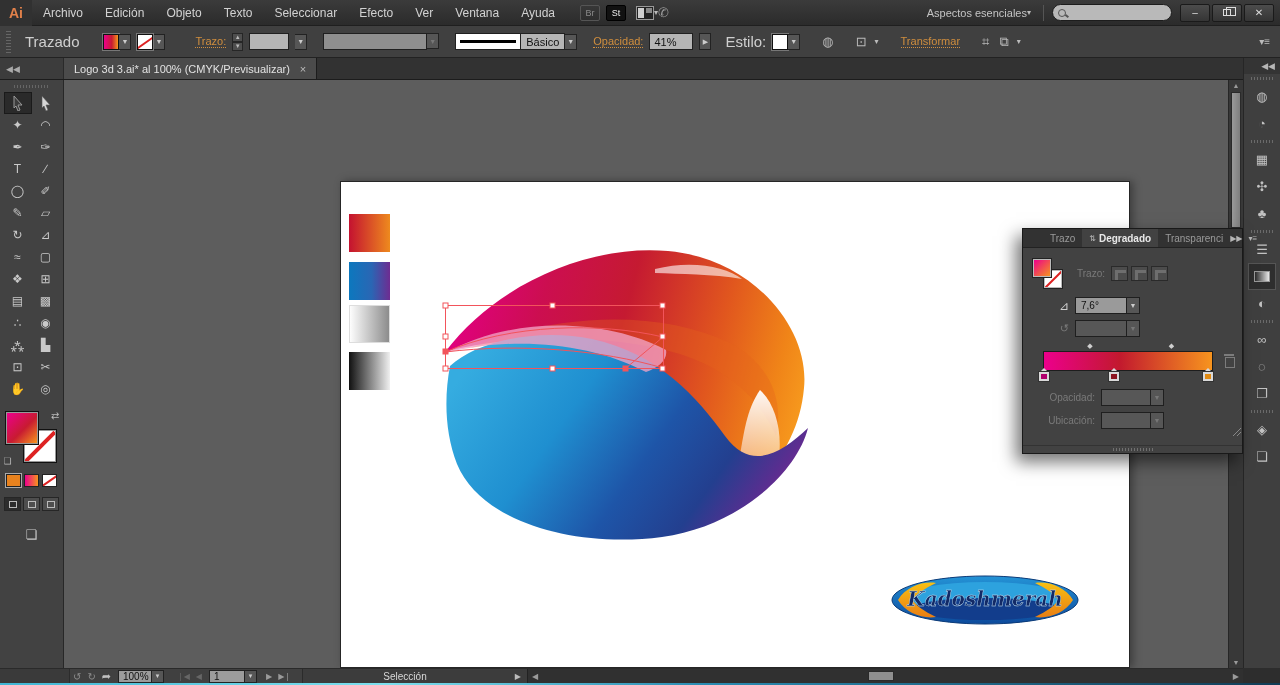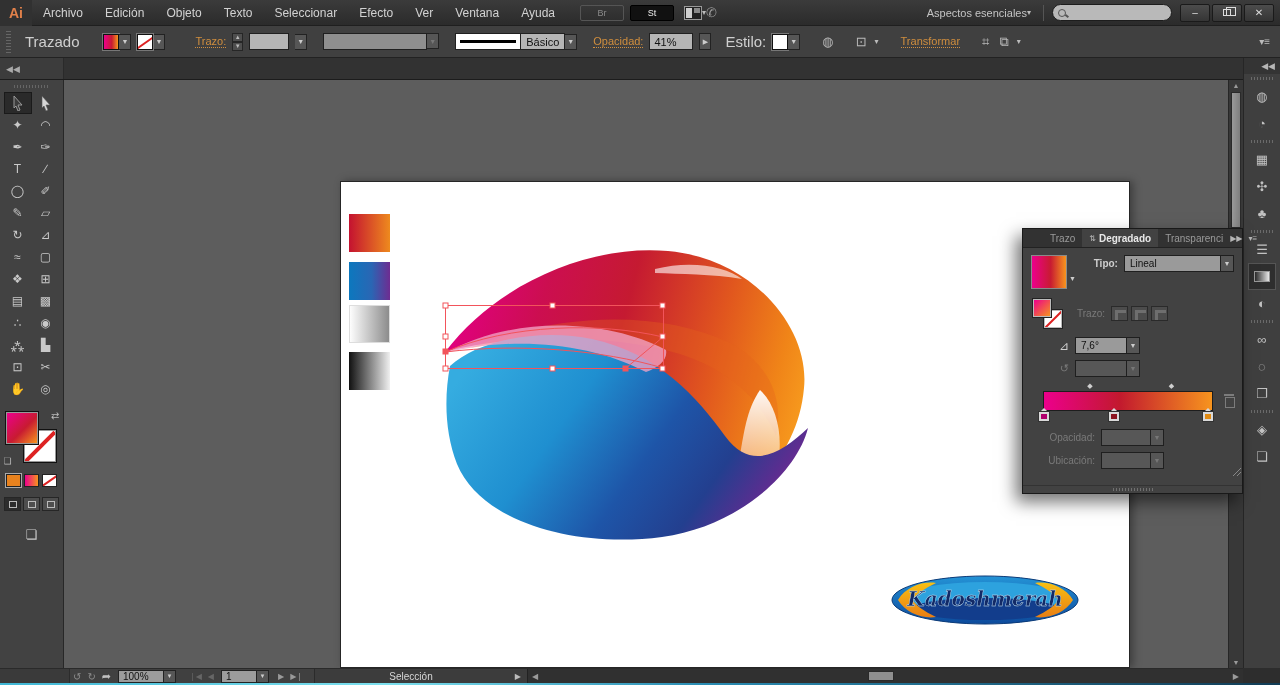--- a/index.html
+++ b/index.html
@@ -6,21 +6,21 @@
   html,body { width:1280px; height:685px; overflow:hidden; }
   body { font-family:"Liberation Sans",sans-serif; font-size:11px; color:#c8c8c8; background:#2d2d2d; position:relative; }
 
   
   .titlebar { position:absolute; left:0; top:0; right:0; height:26px;
     background:linear-gradient(#3b3b3b,#2b2b2b); display:flex; align-items:center; border-bottom:1px solid #1f1f1f; }
   .ai-logo { width:32px; height:26px; display:flex; align-items:center; justify-content:center;
     color:#e0804a; font-weight:bold; font-size:14px; background:#313131; }
   .menu-item { padding:0 11px; font-size:12px; color:#d2d2d2; cursor:default; }
   .tb-right { margin-left:auto; display:flex; align-items:center; gap:8px; padding-right:6px; }
-  .mini-app-btn { width:44px; height:16px; border:1px solid #555; border-radius:2px; font-size:9px;
+  .mini-app-btn { width:20px; height:16px; border:1px solid #555; border-radius:2px; font-size:9px;
     display:flex; align-items:center; justify-content:center; color:#8a8a8a; }
   .mini-app-btn.st { background:#111; color:#eee; border-color:#000; }
   .layout-ico { width:18px; height:14px; border:1px solid #999; background:#222; position:relative; }
   .layout-ico i { position:absolute; left:1px; top:1px; bottom:1px; width:6px; background:#cfcfcf; }
   .layout-ico b { position:absolute; left:9px; top:1px; right:1px; height:5px; background:#888; }
   .caret { font-size:8px; color:#bbb; }
   .dim-glyph { color:#9a9a9a; font-size:13px; }
   .tb-sep { width:1px; height:16px; background:#555; }
   .workspace { display:flex; align-items:center; color:#c4c4c4; font-size:11px; padding:0 4px; }
   .searchbox { width:120px; height:17px; background:#b9b9b9; border:1px solid #1d1d1d; border-radius:9px;
@@ -256,20 +256,24 @@
   <span class="caret">▾</span>
   <span class="link-label" style="margin-left:16px">Transformar</span>
   <span class="ctl-ico" style="margin-left:14px">⌗</span>
   <span class="ctl-ico">⧉</span>
   <span class="caret">▾</span>
   <span class="panelmenu">▾≡</span>
 </div>
 
 <div class="tabbar">
   <div class="toolcol-head">◀◀</div>
+  <div class="doc-tab">
+    <span>Logo 3d 3.ai* al 100% (CMYK/Previsualizar)</span>
+    <span class="close">×</span>
+  </div>
 </div>
 
 <div class="toolcol">
   <div class="tool-grip"></div>
   <div class="tool-grid">
     <div class="tool active">
       <svg width="14" height="16" viewBox="0 0 14 16">
           <polygon points="3,1 11,10 7,10 9,15 7,16 5,11 3,13" fill="#3c3c3c" stroke="#999" stroke-width="1"></polygon>
         </svg>
     </div>
@@ -444,31 +448,20 @@
       <span class="updn">⇅</span>
       <span>Degradado</span>
     </div>
     <div class="gp-tab">Transparenci</div>
     <div class="spread">
       <span>▶▶</span>
       <span>▾≡</span>
     </div>
   </div>
   <div class="gp-body">
-    <div class="gp-row" style="align-items:flex-start">
-      <div style="display:flex">
-        <div class="gp-thumb"></div>
-        <span class="gp-thumb-dd">▼</span>
-      </div>
-      <div style="flex:1; display:flex; align-items:center; margin-left:4px">
-        <span class="gp-label" style="font-weight:bold">Tipo:</span>
-        <div class="gp-dd" style="flex:1">Lineal</div>
-        <span class="gp-dd-arrow">▼</span>
-      </div>
-    </div>
     <div class="gp-row">
       <div class="proxy">
         <span class="ps"></span>
         <span class="pf"></span>
       </div>
       <span class="gp-label dim">Trazo:</span>
       <span class="corner-btn"></span>
       <span class="corner-btn"></span>
       <span class="corner-btn"></span>
     </div>
@@ -510,21 +503,21 @@
     <div class="resize-corner"></div>
   </div>
   <div class="gp-grip-bottom"></div>
 </div>
 
 <div class="statusbar">
   <div class="sb-toolpad"></div>
   <span class="sb-ico">↺</span>
   <span class="sb-ico">↻</span>
   <span class="sb-ico" style="font-size:11px;color:#c0c0c0">➦</span>
-  <div class="sb-field" style="width:46px;margin-left:4px">100%</div>
+  <div class="sb-field" style="width:34px;margin-left:4px">100%</div>
   <span class="sb-dd">▼</span>
   <span class="sb-arrow dim" style="margin-left:10px">❘◀</span>
   <span class="sb-arrow dim">◀</span>
   <div class="sb-field" style="width:36px;margin-left:4px">1</div>
   <span class="sb-dd">▼</span>
   <span class="sb-arrow" style="margin-left:6px">▶</span>
   <span class="sb-arrow">▶❘</span>
   <div class="sb-mode">
     <span class="mode-text">Selección</span>
     <span class="mode-arr">▶</span>

